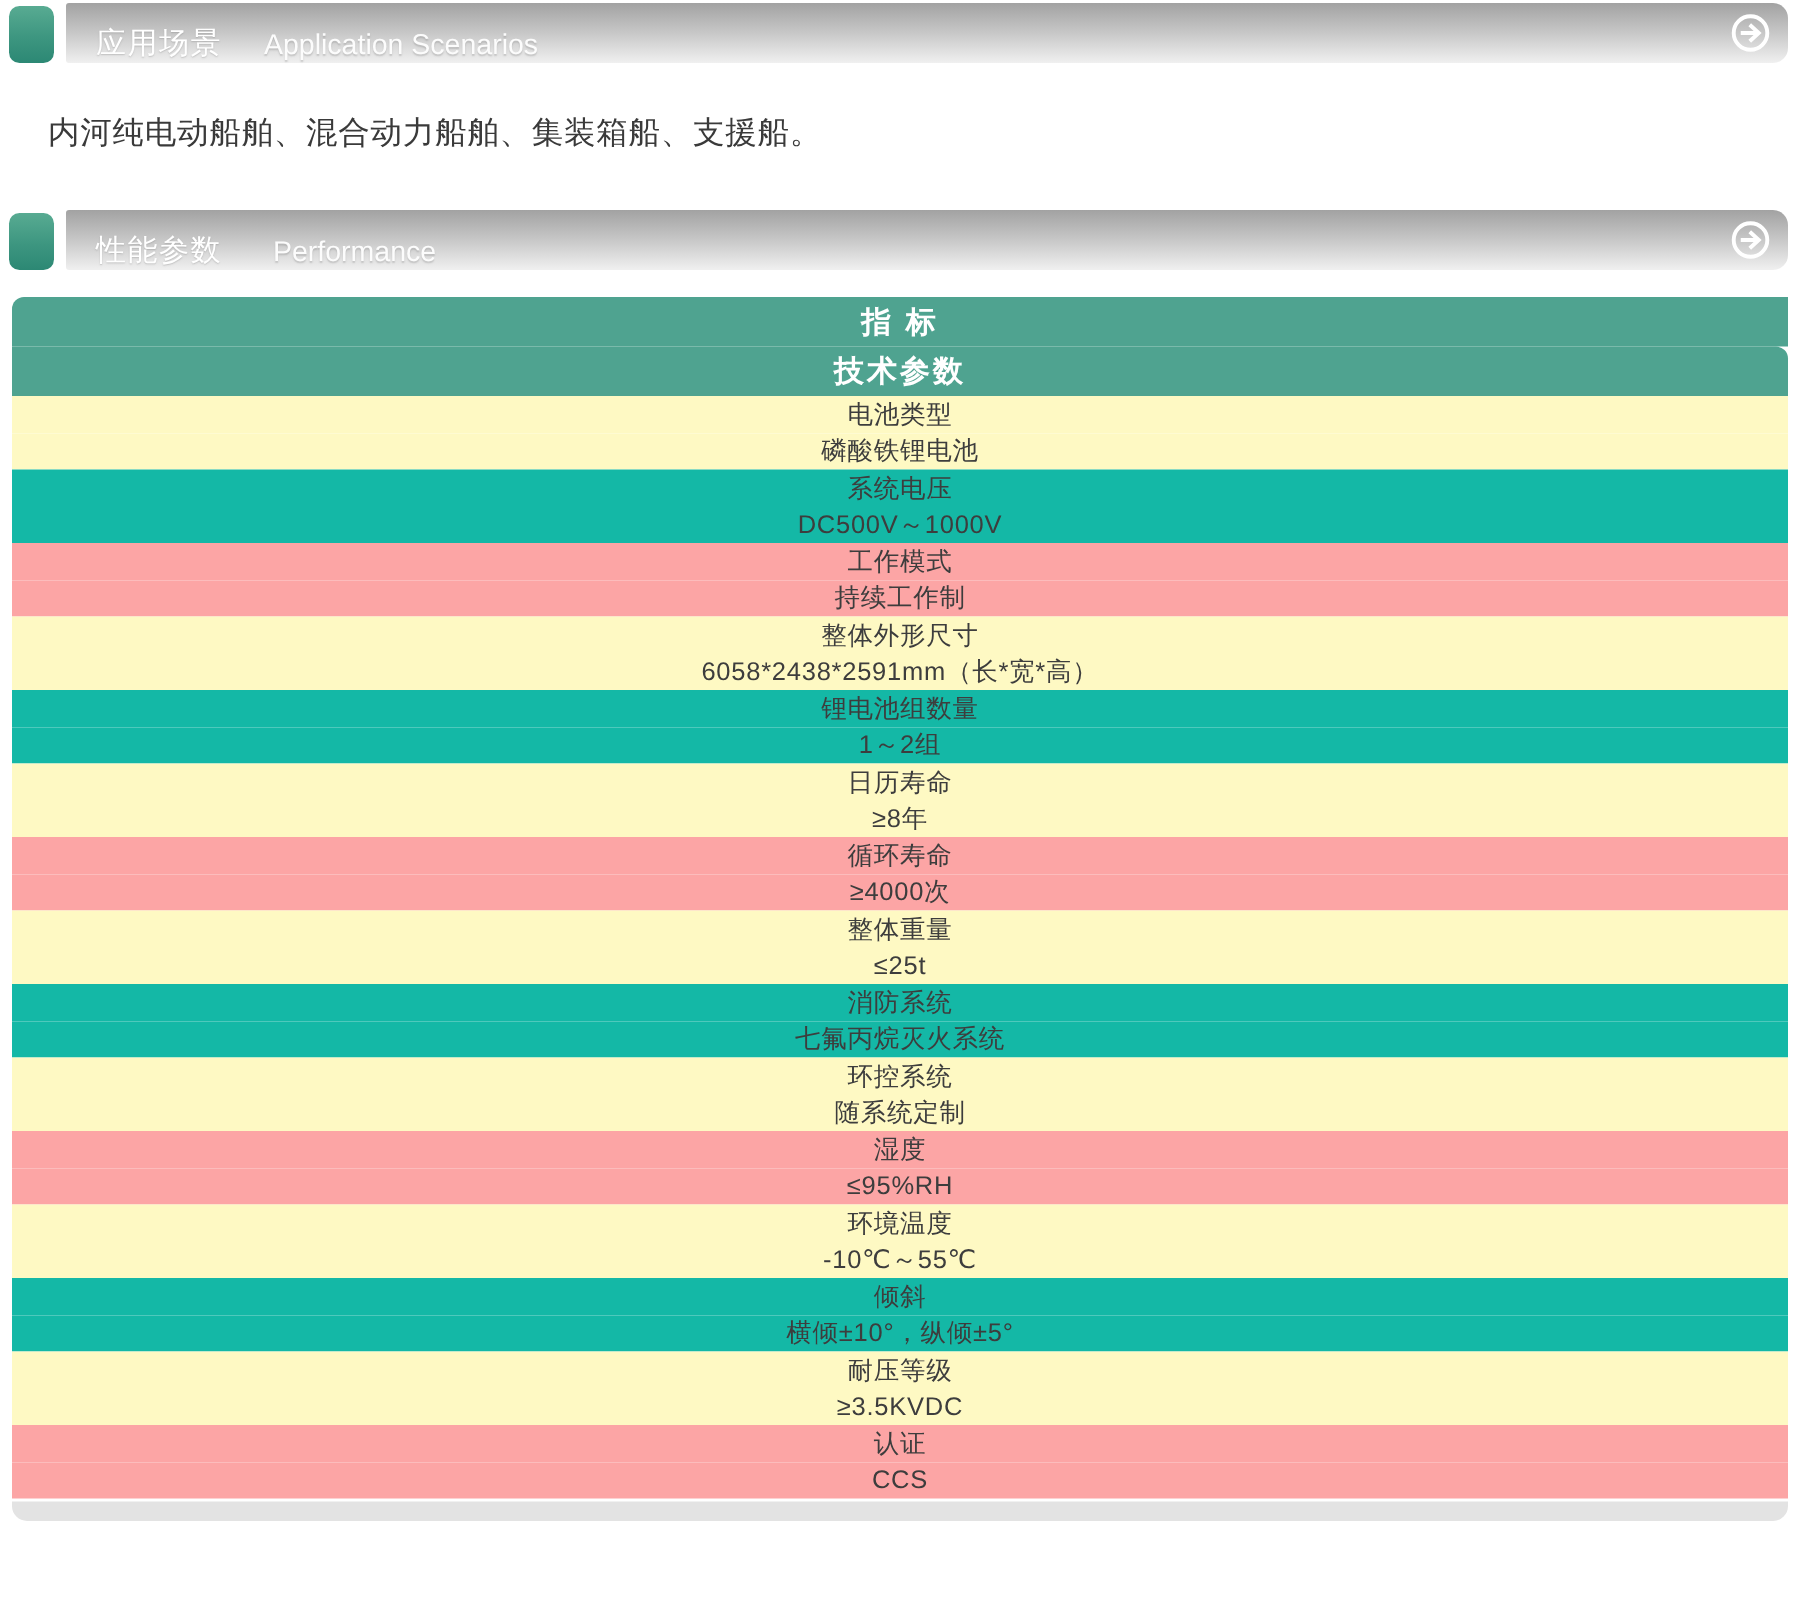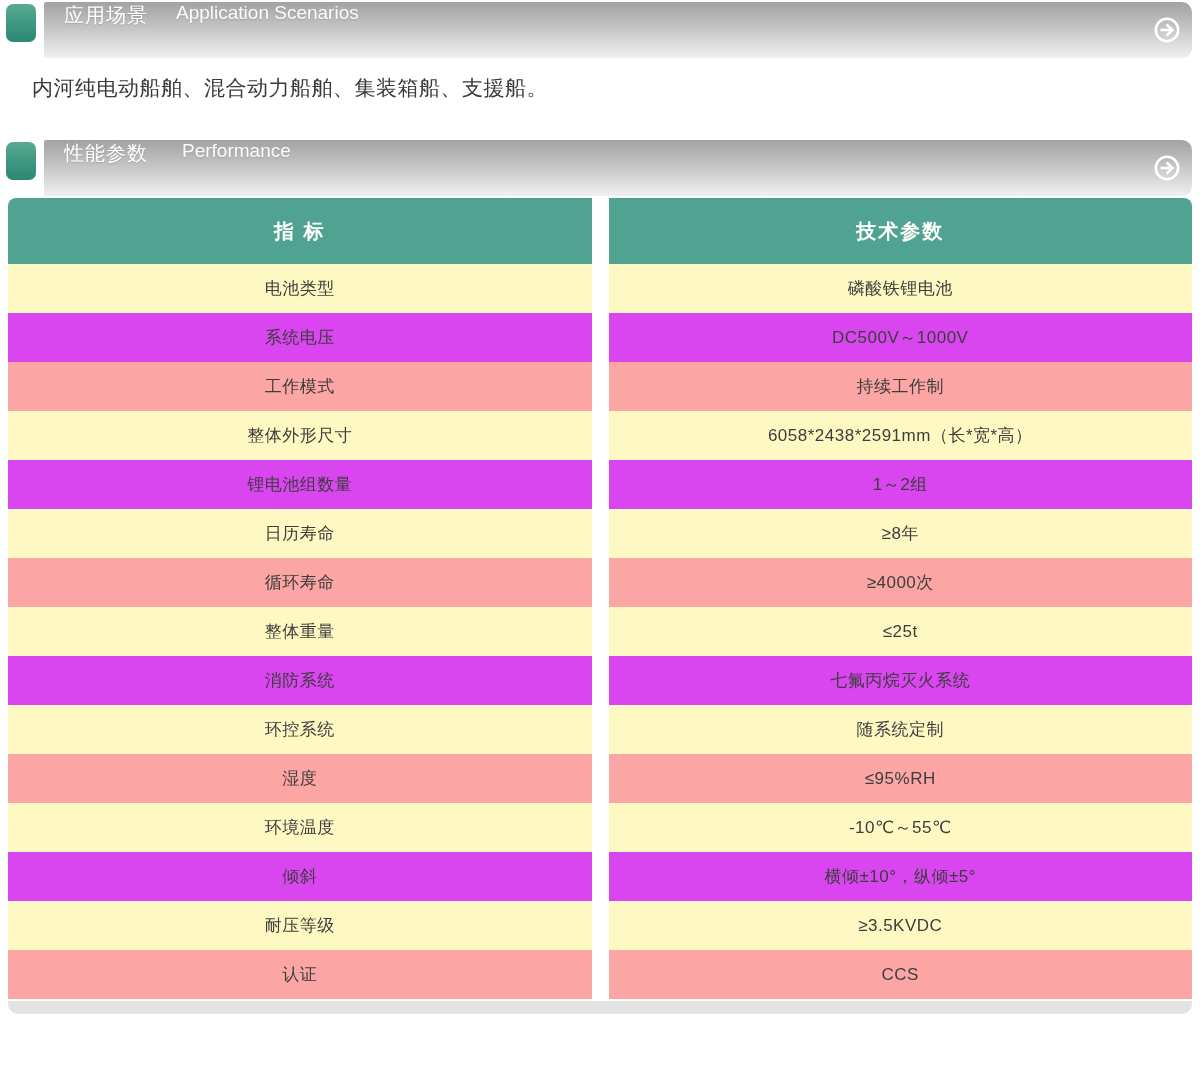--- a/index.html
+++ b/index.html
@@ -21,25 +21,25 @@
     width: 30px;
     height: 38px;
     margin-top: 2px;
     border-radius: 7px;
     background: linear-gradient(to bottom, #58ab92 0%, #3d9680 55%, #2c8874 100%);
     flex: 0 0 auto;
   }
   .header-bar {
     flex: 1 1 auto;
     margin-left: 8px;
-    height: 56px;
+    height: 40px;
     border-radius: 2px 10px 10px 2px;
     background: linear-gradient(to bottom, #a2a2a2 0%, #c6c6c6 48%, #f0f0f0 100%);
     display: flex;
-    align-items: flex-start;
+    align-items: flex-end;
     padding: 0 6px 0 20px;
     position: relative;
   }
   .title-zh {
     color: #ffffff;
     font-size: 20px;
     letter-spacing: 1px;
     text-shadow: 0 1px 1px rgba(120,120,120,0.35);
   }
   .title-en {
@@ -69,20 +69,21 @@
   .second-header { margin-top: 38px; }
 
   
   .spec-table {
     margin: 18px 8px 0 8px;
     width: 1184px;
   }
   .trow {
     display: flex;
     column-gap: 17px;
+    flex-direction: column;
   }
   .thead-row { height: 66px; }
   .thead-row .tcell {
     background: #4fa390;
     color: #ffffff;
     font-size: 20px;
     font-weight: bold;
     letter-spacing: 2px;
   }
   .thead-row .tcell:first-child { border-top-left-radius: 8px; }
@@ -92,21 +93,21 @@
   .tcell {
     flex: 1 1 0;
     display: flex;
     align-items: center;
     justify-content: center;
     font-size: 17px;
     color: #3d3d3d;
     letter-spacing: 0.5px;
   }
   .row-white .tcell { background: #fef9c3; }
-  .row-green .tcell { background: #d946ef; }
+  .row-green .tcell { background: #14b8a6; }
   .row-gray  .tcell { background: #fca5a5; }
 
   .table-bottom-edge {
     height: 13px;
     margin-top: 2px;
     background: #e3e3e3;
     border-radius: 0 0 10px 10px;
   }
 </style>
 </head>

